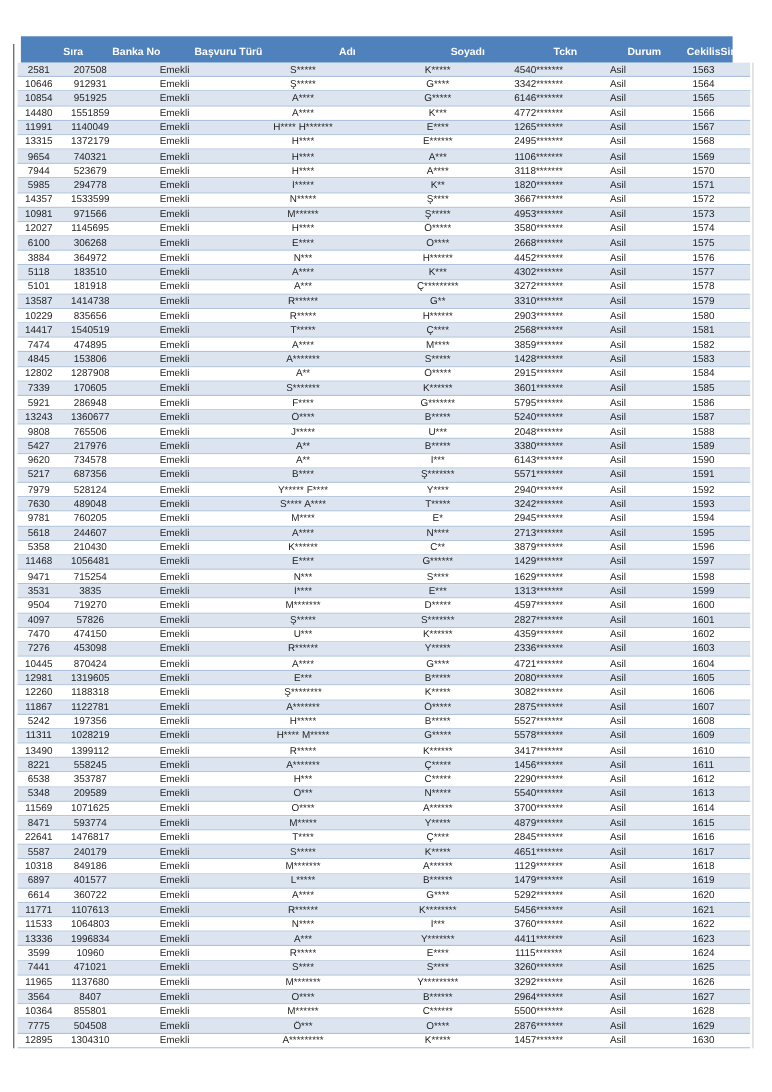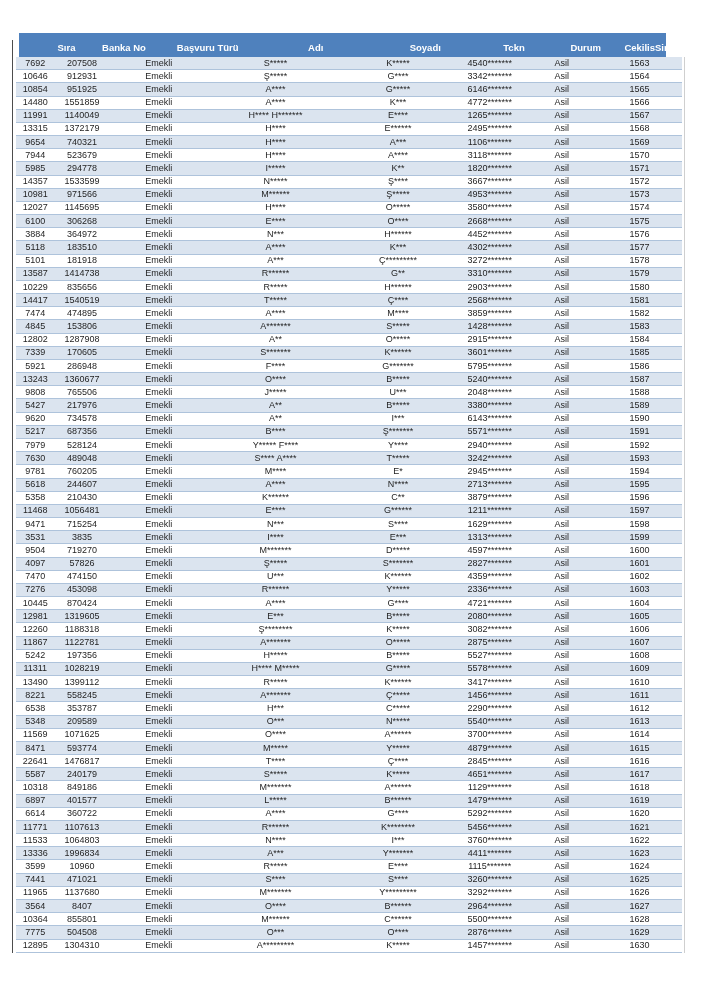--- a/index.html
+++ b/index.html
@@ -72,21 +72,21 @@
     <div class="th">Adı</div>
     <div class="th">Soyadı</div>
     <div class="th">Tckn</div>
     <div class="th">Durum</div>
     <div class="th">CekilisSiraNo</div>
   </div>
 </div>
 
 <div class="tbody" id="tbody">
   <div class="tr">
-    <div class="td">7692</div>
+    <div class="td">2581</div>
     <div class="td">207508</div>
     <div class="td">Emekli</div>
     <div class="td">S*****</div>
     <div class="td">K*****</div>
     <div class="td">4540*******</div>
     <div class="td">Asil</div>
     <div class="td">1563</div>
   </div>
 
   <div class="tr">
@@ -451,21 +451,21 @@
     <div class="td">Asil</div>
     <div class="td">1596</div>
   </div>
 
   <div class="tr">
     <div class="td">11468</div>
     <div class="td">1056481</div>
     <div class="td">Emekli</div>
     <div class="td">E****</div>
     <div class="td">G******</div>
-    <div class="td">1211*******</div>
+    <div class="td">1429*******</div>
     <div class="td">Asil</div>
     <div class="td">1597</div>
   </div>
 
   <div class="tr">
     <div class="td">9471</div>
     <div class="td">715254</div>
     <div class="td">Emekli</div>
     <div class="td">N***</div>
     <div class="td">S****</div>

